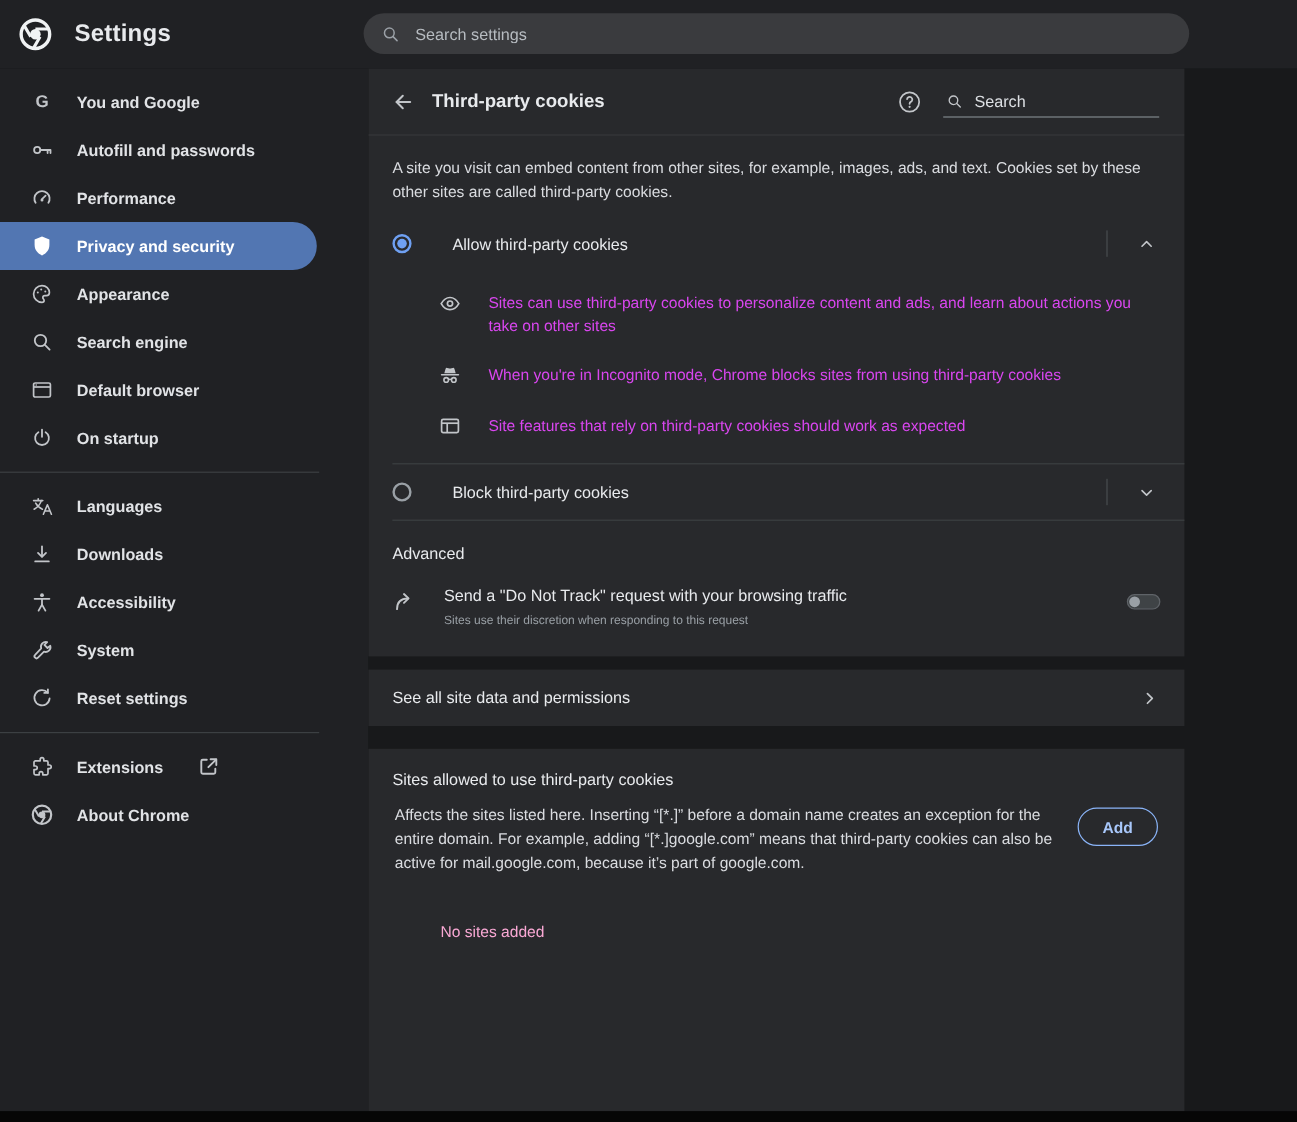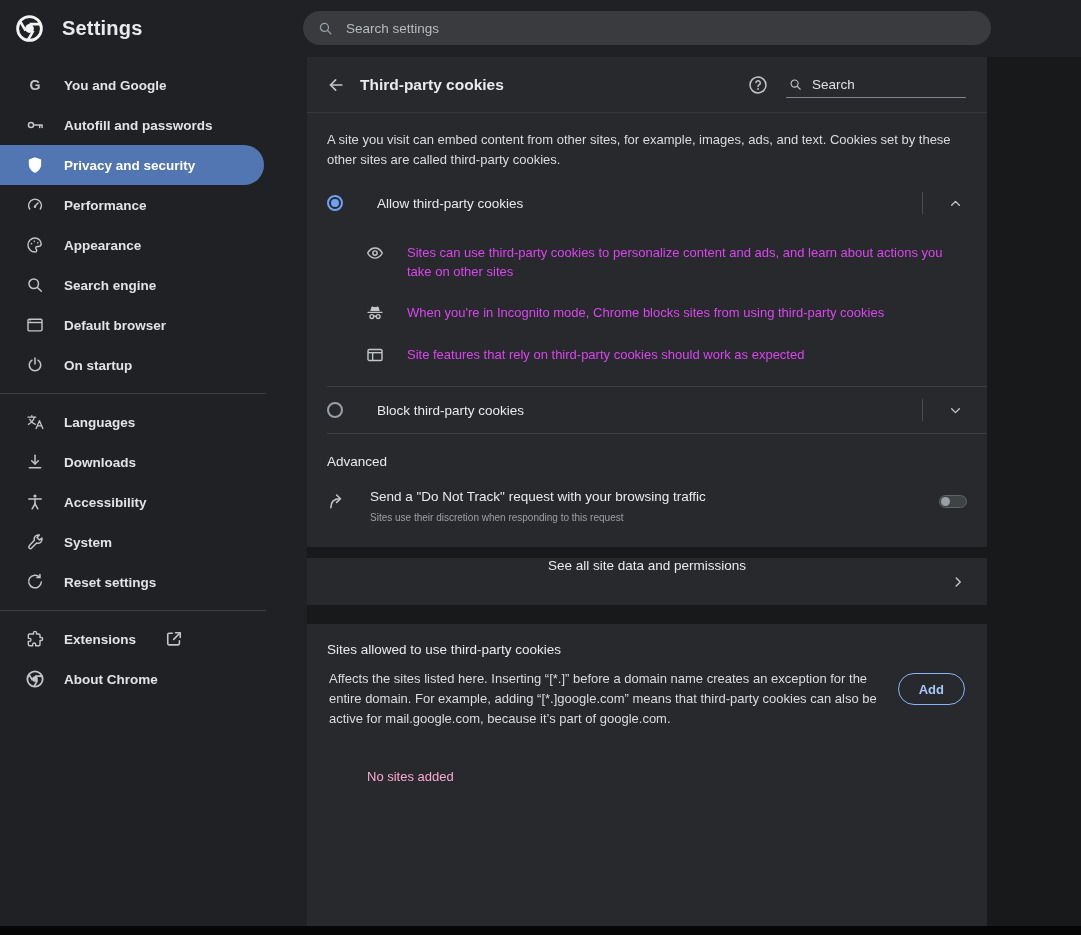--- a/index.html
+++ b/index.html
@@ -74,21 +74,21 @@
 
   .dnt-row { display:flex; align-items:flex-start; padding:10px 20px 20px; gap:22px; }
   .dnt-row .ic { width:21px; height:21px; color:#c2c5c9; flex-shrink:0; margin-top:4px; }
   .dnt-title { color:#e8eaed; font-size:13.5px; line-height:19px; }
   .dnt-sub { color:#9aa0a6; font-size:10px; line-height:19px; margin-top:2px; }
   .toggle { margin-left:auto; margin-top:8px; width:28px; height:13px; border-radius:8px; background:#3f4346;
             border:1px solid #5f6368; position:relative; cursor:pointer; flex-shrink:0; }
   .toggle-knob { position:absolute; left:1px; top:1px; width:9px; height:9px; border-radius:50%; background:#9aa0a6; }
 
   
-  .link-row { display:flex; align-items:center; height:47px; padding:0 20px; cursor:pointer;flex-direction:column; }
+  .link-row { display:flex; align-items:center; height:47px; padding:0 20px; cursor:pointer; }
   .link-label { color:#e8eaed; font-size:13.5px; }
   .link-row .chev { margin-left:auto; width:18px; height:18px; color:#c2c5c9; }
 
   
   .sites-heading { margin:4px 20px 10px; color:#e8eaed; font-size:13.5px; }
   .sites-body { display:flex; align-items:flex-start; margin:0 22px 0 20px; }
   .sites-desc { width:560px; color:#dadce0; font-size:13px; line-height:20px; margin:2px; }
   .add-btn { margin-left:auto; margin-top:6px; height:32px; padding:0 20px; border-radius:16px; cursor:pointer;
              border:1px solid #8ab4f8; background:transparent; color:#a8c7fa; font-size:13px; font-weight:600; font-family:inherit; }
   .sites-empty { margin:38px 0 0 60px; color:#f9a8d4; font-size:13px; }
@@ -268,31 +268,31 @@
             <use href="#i-g"></use>
           </svg>
         <span>You and Google</span>
       </div>
       <div class="nav-item">
         <svg class="ic">
             <use href="#i-key"></use>
           </svg>
         <span>Autofill and passwords</span>
       </div>
+      <div class="nav-item">
+        <svg class="ic">
+            <use href="#i-speed"></use>
+          </svg>
+        <span>Performance</span>
+      </div>
       <div class="nav-item selected">
         <svg class="ic">
             <use href="#i-shield"></use>
           </svg>
         <span>Privacy and security</span>
-      </div>
-      <div class="nav-item">
-        <svg class="ic">
-            <use href="#i-speed"></use>
-          </svg>
-        <span>Performance</span>
       </div>
       <div class="nav-item">
         <svg class="ic">
             <use href="#i-palette"></use>
           </svg>
         <span>Appearance</span>
       </div>
       <div class="nav-item">
         <svg class="ic">
             <use href="#i-magnifier"></use>

